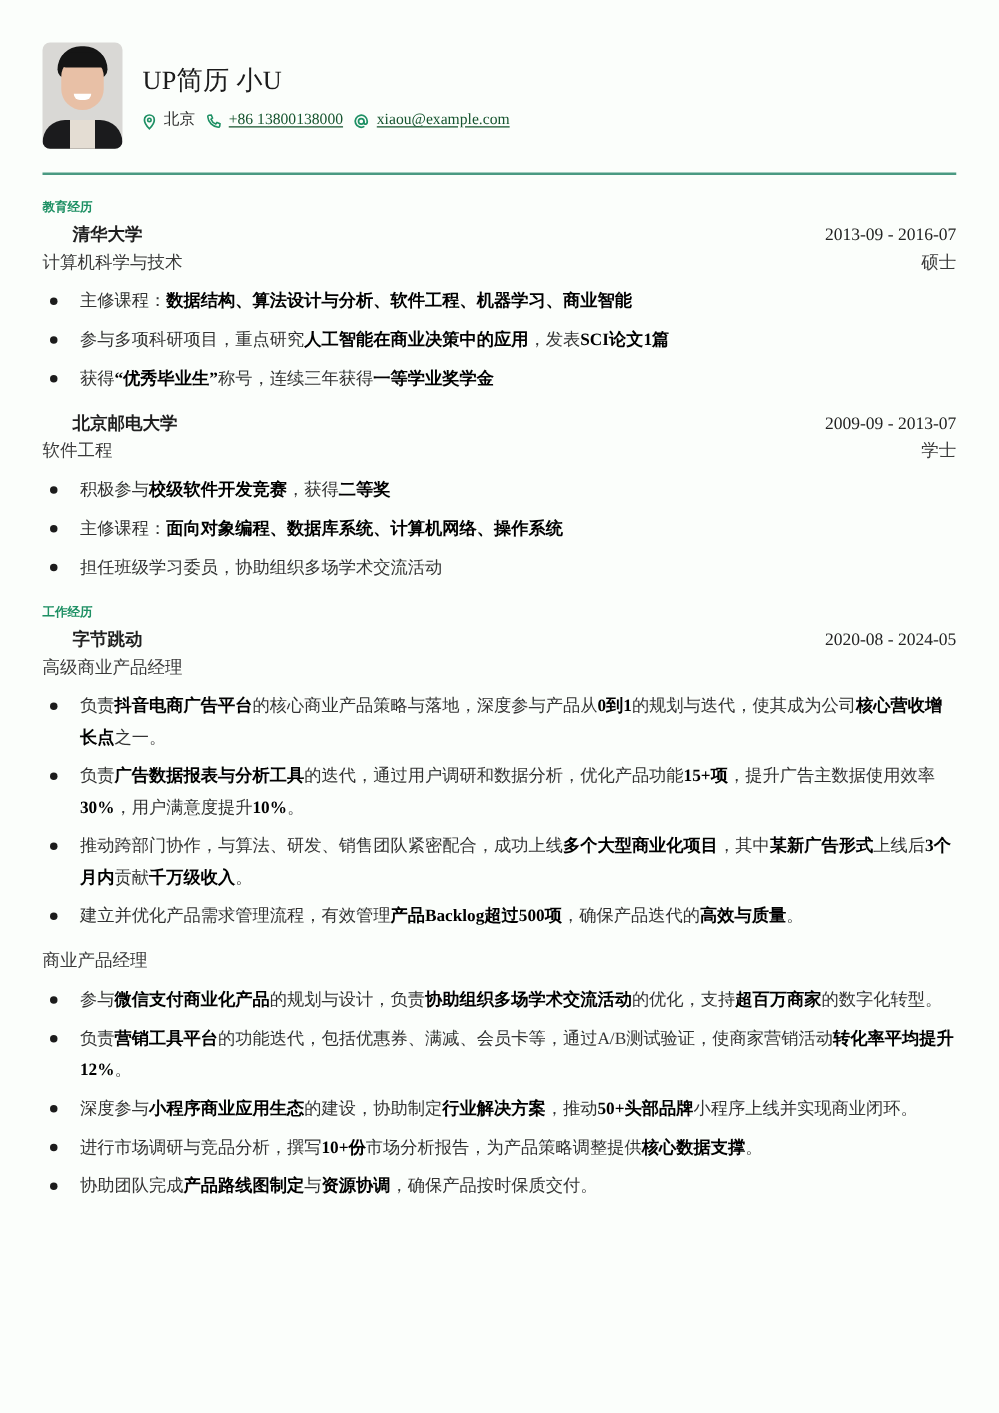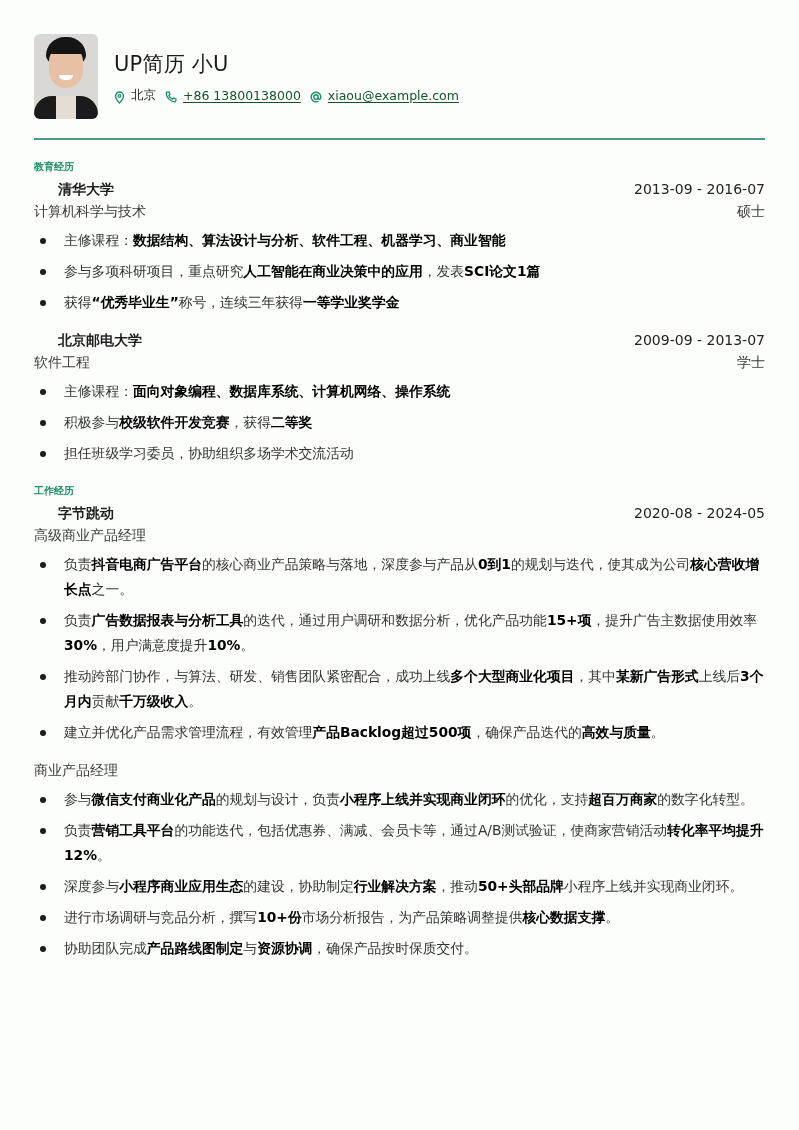--- a/index.html
+++ b/index.html
@@ -2,21 +2,21 @@
 <html><head>
 <meta charset="utf-8">
 <style>
   html, body { margin: 0; padding: 0; }
   body {
     width: 799px; height: 1130px; overflow: hidden;
     background: #fbfefb;
     font-family: "DejaVu Sans", "Liberation Sans", sans-serif;
     color: #1f1f1f;
   }
-  .page { position: relative; width: 799px; height: 1130px; }
+  .page { position: relative; width: 799px; height: 1130px; font-family: Liberation Serif, serif; }
   .header { position: absolute; left: 34px; top: 34px; display: flex; }
   .photo {
     width: 64px; height: 85px; border-radius: 6px; overflow: hidden;
     background: #d9d8d5; position: relative;
   }
   .photo .hair { position:absolute; left:12px; top:3px; width:40px; height:26px; background:#151515; border-radius:20px 20px 8px 8px; }
   .photo .face { position:absolute; left:15px; top:12px; width:34px; height:42px; background:#e8c0a6; border-radius:16px 16px 18px 18px; }
   .photo .fringe { position:absolute; left:14px; top:8px; width:36px; height:12px; background:#151515; border-radius:16px 16px 4px 10px; }
   .photo .smile { position:absolute; left:25px; top:41px; width:14px; height:5px; background:#fff; border-radius:0 0 7px 7px; }
   .photo .body { position:absolute; left:0; top:62px; width:64px; height:30px; background:#1b1b1d; border-radius:18px 18px 0 0; }
@@ -112,22 +112,22 @@
       <div>
         <div class="entry-head">
           <span class="org">北京邮电大学</span>
           <span class="date">2009-09 - 2013-07</span>
         </div>
         <div class="entry-sub">
           <span>软件工程</span>
           <span>学士</span>
         </div>
         <ul class="bullets">
+            <li>积极参与<b>校级软件开发竞赛</b>，获得<b>二等奖</b></li>
             <li>主修课程：<b>面向对象编程、数据库系统、计算机网络、操作系统</b></li>
-            <li>积极参与<b>校级软件开发竞赛</b>，获得<b>二等奖</b></li>
             <li>担任班级学习委员，协助组织多场学术交流活动</li>
           </ul>
       </div>
     </section>
 
     <div class="gap-s"></div>
 
     <section>
       <div class="section-title">工作经历</div>
 
@@ -147,21 +147,21 @@
           </ul>
       </div>
 
       <div class="gap-s"></div>
 
       <div>
         <div class="entry-sub">
           <span>商业产品经理</span>
         </div>
         <ul class="bullets">
-            <li>参与<b>微信支付商业化产品</b>的规划与设计，负责<b>小程序上线并实现商业闭环</b>的优化，支持<b>超百万商家</b>的数字化转型。</li>
+            <li>参与<b>微信支付商业化产品</b>的规划与设计，负责<b>协助组织多场学术交流活动</b>的优化，支持<b>超百万商家</b>的数字化转型。</li>
             <li>负责<b>营销工具平台</b>的功能迭代，包括优惠券、满减、会员卡等，通过A/B测试验证，使商家营销活动<b>转化率平均提升12%</b>。</li>
             <li>深度参与<b>小程序商业应用生态</b>的建设，协助制定<b>行业解决方案</b>，推动<b>50+头部品牌</b>小程序上线并实现商业闭环。</li>
             <li>进行市场调研与竞品分析，撰写<b>10+份</b>市场分析报告，为产品策略调整提供<b>核心数据支撑</b>。</li>
             <li>协助团队完成<b>产品路线图制定</b>与<b>资源协调</b>，确保产品按时保质交付。</li>
           </ul>
       </div>
     </section>
 
   </div>
 </div>

